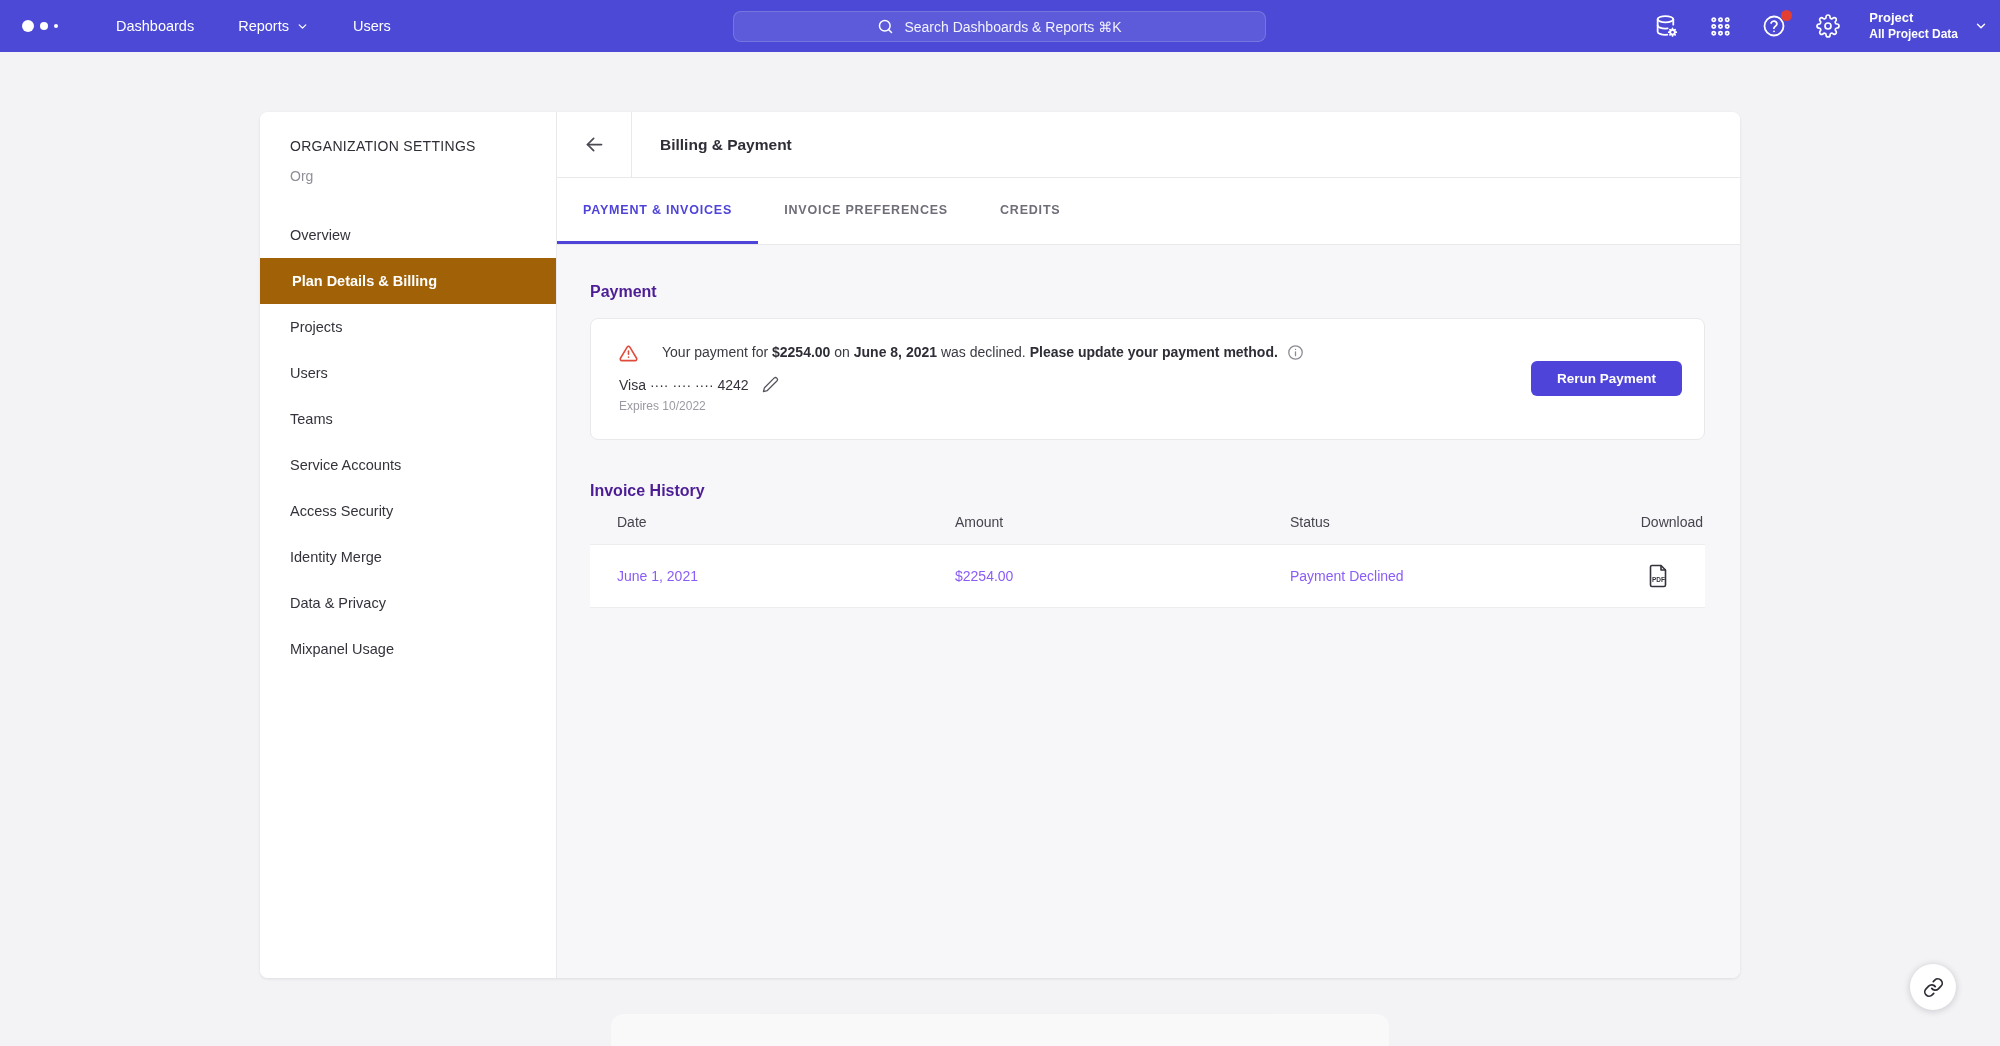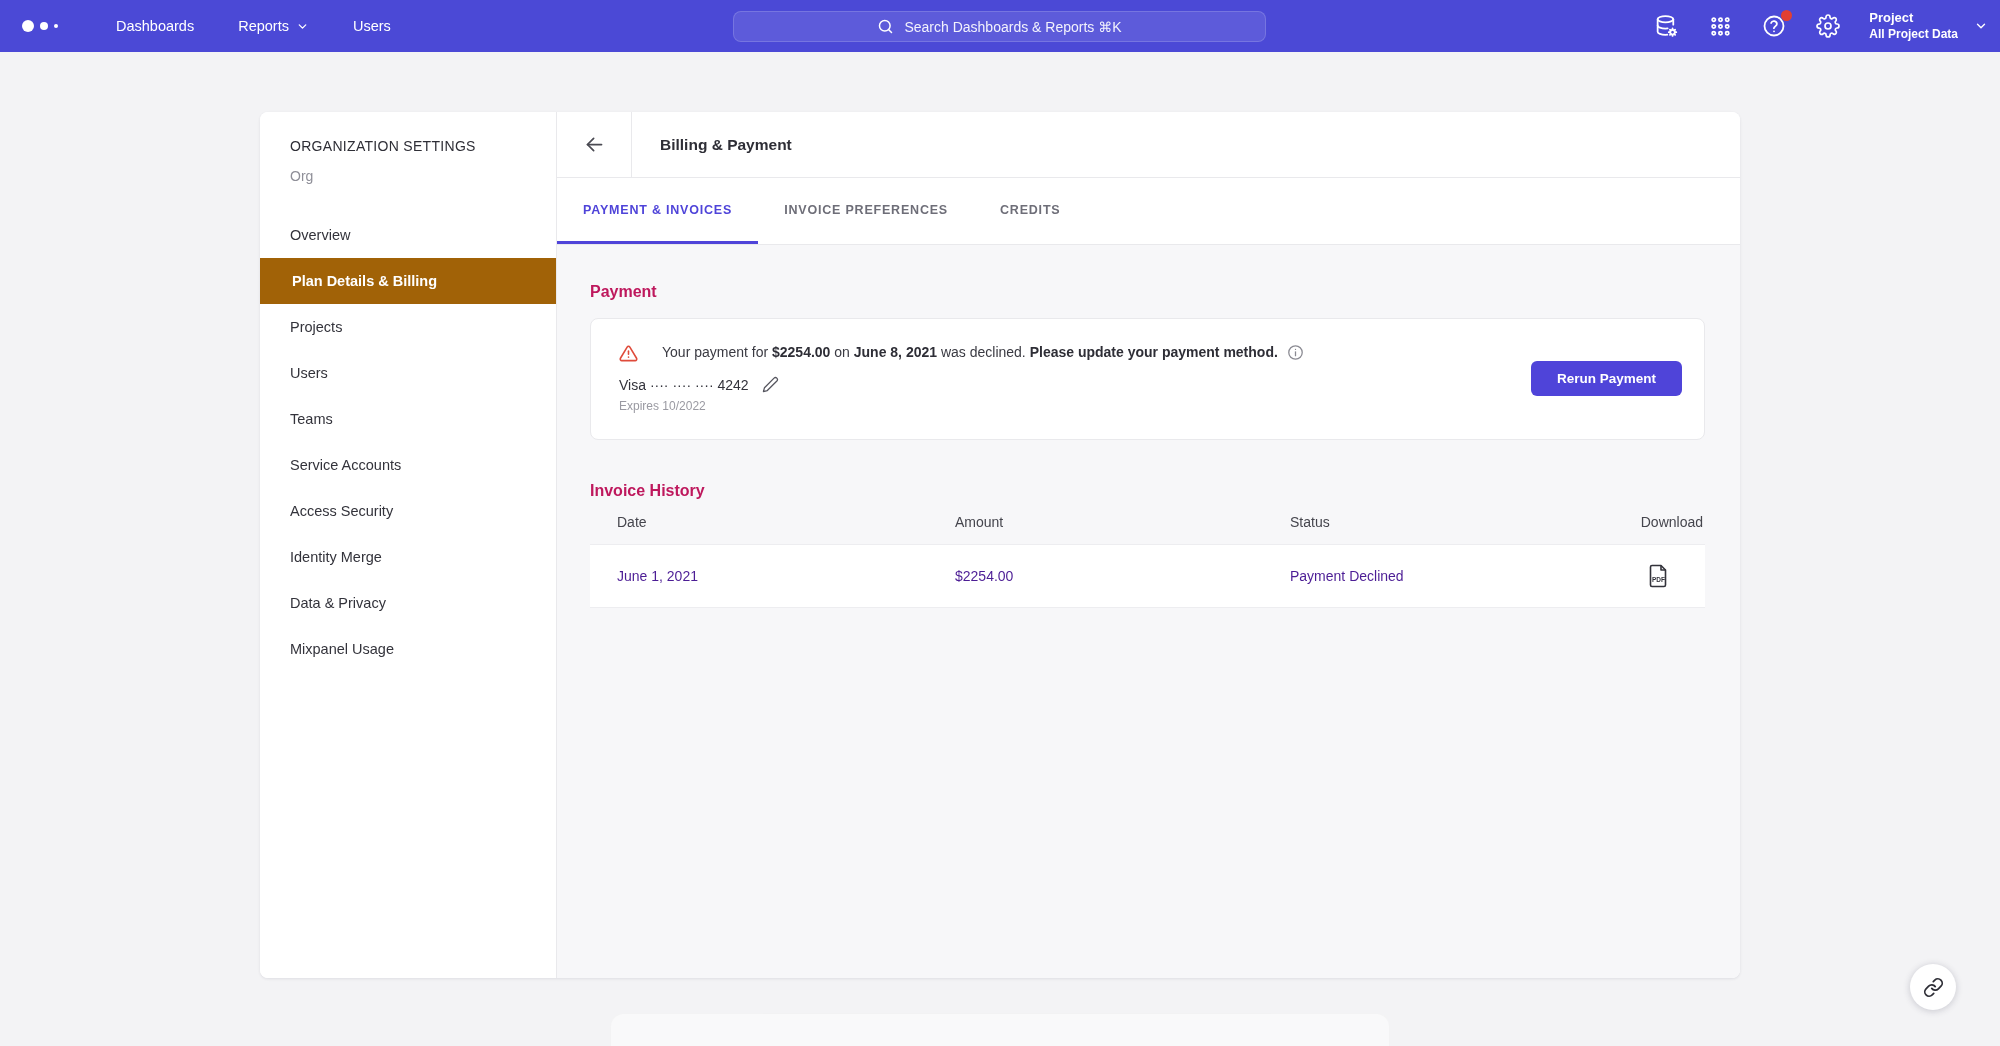--- a/index.html
+++ b/index.html
@@ -73,21 +73,21 @@
 
   .tabs { height:67px; min-height:67px; background:#fff; border-bottom:1px solid #e9e9ec; display:flex; }
   .tab {
     display:flex; align-items:center; padding:0 26px; font-size:12.5px; font-weight:bold;
     letter-spacing:0.8px; color:#6e6e78; border-bottom:3px solid transparent; cursor:pointer;
     white-space:nowrap;
   }
   .tab.active { color:#4f44d9; border-bottom-color:#4f44d9; }
 
   .content { flex:1; padding:38px 35px 0 33px; }
-  .section-title { font-size:16px; font-weight:bold; color:#be185d; }
+  .section-title { font-size:16px; font-weight:bold; color:#4c1d95; }
 
   
   .payment-card {
     margin-top:17px; background:#fff; border:1px solid #e9e9ec; border-radius:8px;
     height:122px; position:relative; padding:25px 28px;
   }
   .alert-row { display:flex; gap:24px; font-size:14px; color:#3a3a42; }
   .alert-text span { white-space:pre-wrap; }
   .alert-text .b { font-weight:bold; color:#2e2e36; }
   .info-wrap { margin-left:9px; display:inline-flex; vertical-align:-4px; }
@@ -98,21 +98,21 @@
     border-radius:6px; font-size:13.5px; font-weight:bold; padding:10px 26px;
     font-family:inherit; cursor:pointer;
   }
 
   
   .invoice-title { margin-top:42px; }
   .inv-head { display:flex; align-items:center; height:44px; font-size:14px; color:#45454d; }
   .inv-row {
     display:flex; align-items:center; height:64px; background:#fff;
     border-top:1px solid #ededf0; border-bottom:1px solid #ededf0;
-    font-size:14px; color:#4c1d95;
+    font-size:14px; color:#8b5cf6;
   }
   .col-date   { width:365px; padding-left:27px; }
   .col-amount { width:335px; }
   .col-status { flex:1; }
   .col-dl     { width:130px; display:flex; justify-content:flex-end; padding-right:2px; }
   .inv-row .col-dl { padding-right:36px; }
   .pdf-btn { cursor:pointer; display:flex; }
 
   
   .fab {

